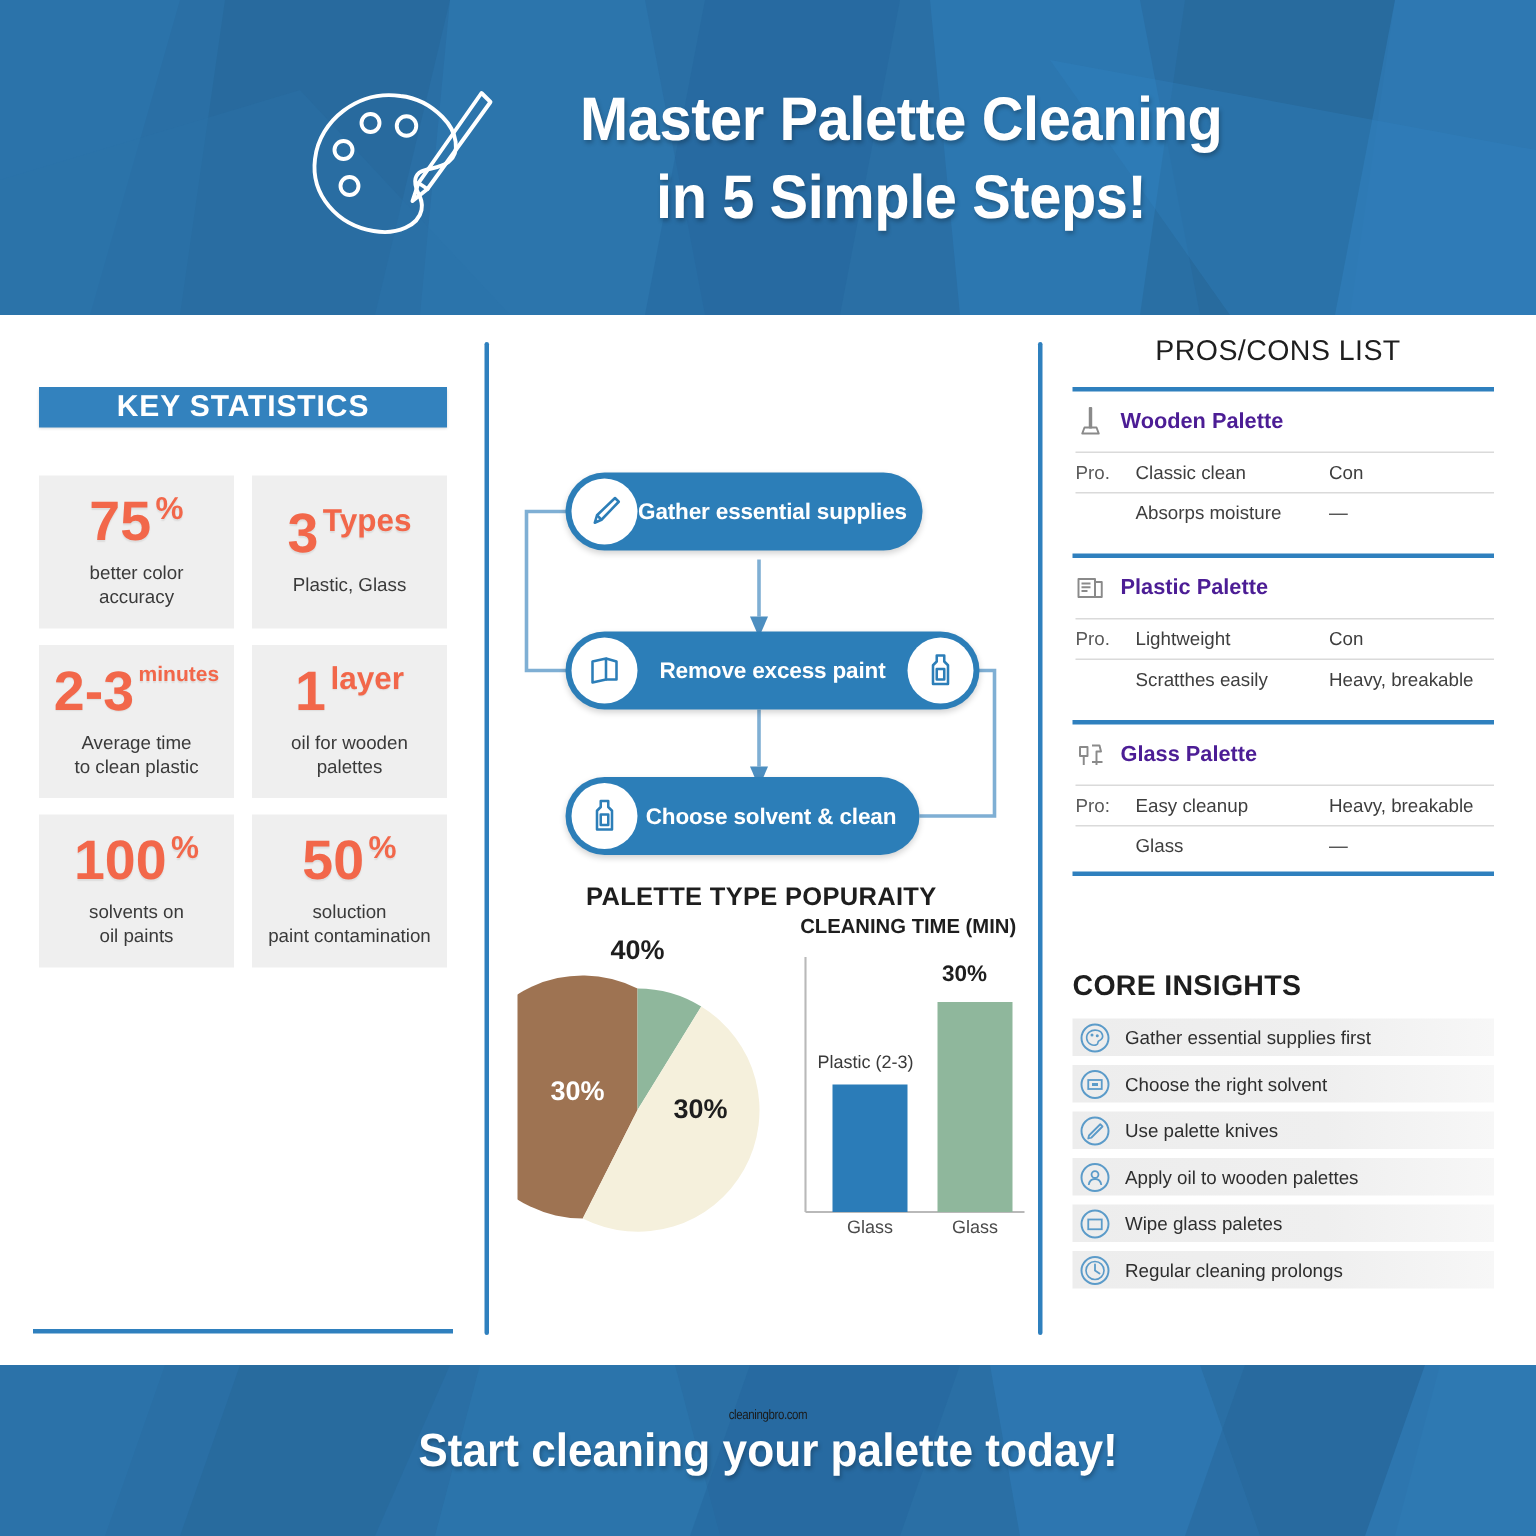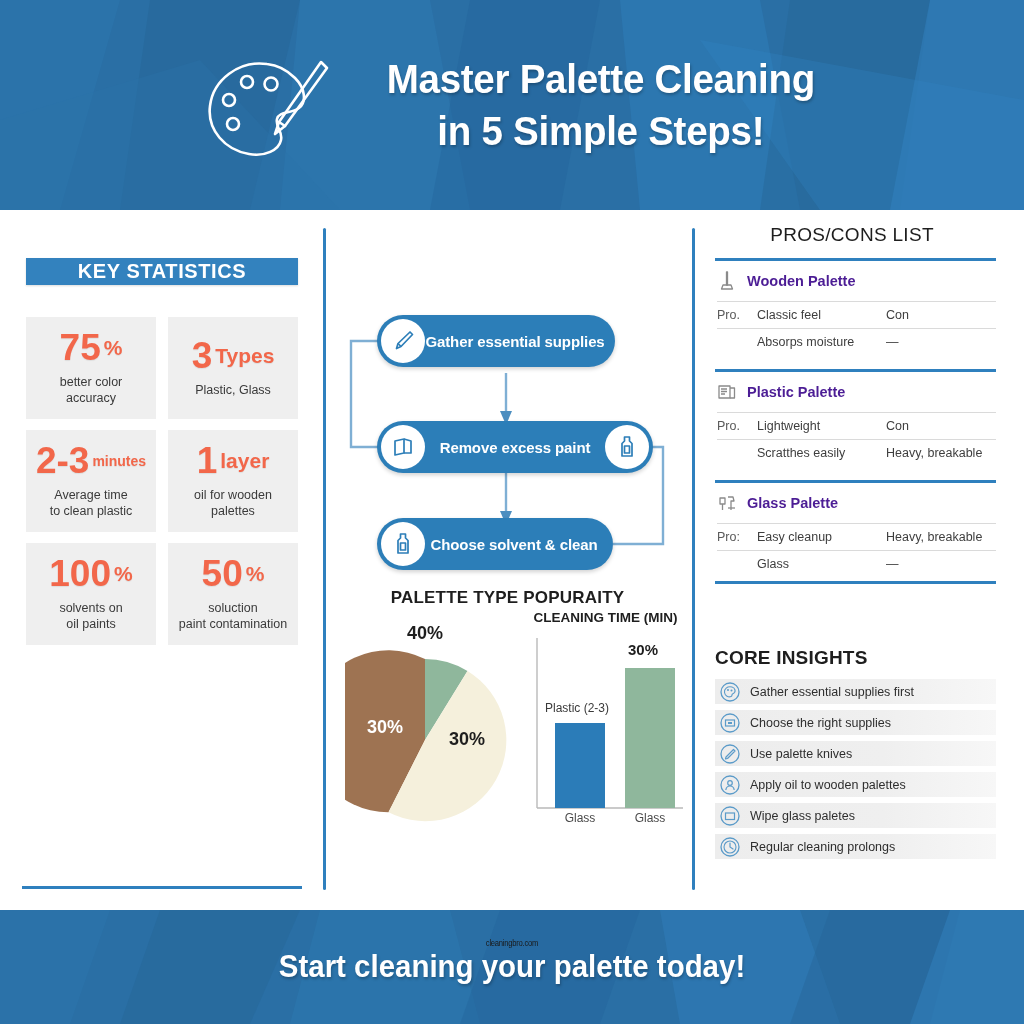--- a/index.html
+++ b/index.html
@@ -52,21 +52,21 @@
     position: absolute; left: 26px; top: 107px; width: 272px;
     display: flex; flex-wrap: wrap; gap: 11px 12px;
   }
   .stat-card {
     width: 130px; height: 102px; background: #EFEFEF;
     display: flex; flex-direction: column; align-items: center;
     justify-content: center; padding: 4px 3px; text-align: center;
   }
   .stat-value {
     color: #F2674A; font-weight: bold; line-height: 1;
-    display: flex; align-items: center; justify-content: center; gap: 3px;
+    display: flex; align-items: flex-start; justify-content: center; gap: 3px;
     text-shadow: 0 1px 1px rgba(0,0,0,.08);
   }
   .stat-value .big { font-size: 37px; }
   .stat-value .unit { font-size: 21px; font-weight: bold; }
   .stat-value .unit.sm { font-size: 14px; }
   .stat-label {
     margin-top: 9px; font-size: 12.5px; color: #3A3A3A; line-height: 1.25;
   }
 
   .left-rule {
@@ -397,21 +397,21 @@
           <svg width="20" height="22" viewBox="0 0 20 22">
             <g fill="none" stroke="#8A8A8A" stroke-width="1.3" stroke-linejoin="round">
               <path d="M9.5 2 L10.5 2 L10.5 15 L9.5 15 Z"></path>
               <path d="M6 15 L14 15 L15.5 19 L4.5 19 Z"></path>
             </g>
           </svg>
           <span class="nm">Wooden Palette</span>
         </div>
         <div class="pc-row">
           <span class="k">Pro.</span>
-          <span class="pro">Classic feel</span>
+          <span class="pro">Classic clean</span>
           <span class="con">Con</span>
         </div>
         <div class="pc-row last">
           <span class="k"></span>
           <span class="pro">Absorps moisture</span>
           <span class="con">—</span>
         </div>
       </div>
       <div class="pc-gap"></div>
 
@@ -477,21 +477,21 @@
           <circle cx="12.5" cy="9.5" r="1" fill="#5B9BC9"></circle>
         </svg>
         <span class="txt">Gather essential supplies first</span>
       </div>
       <div class="ci-row">
         <svg width="22" height="22" viewBox="0 0 22 22">
           <circle cx="11" cy="11" r="9" fill="none" stroke="#5B9BC9" stroke-width="1.3"></circle>
           <rect x="6.5" y="8" width="9" height="6" fill="none" stroke="#5B9BC9" stroke-width="1.2"></rect>
           <rect x="9" y="10" width="4" height="2" fill="#5B9BC9"></rect>
         </svg>
-        <span class="txt">Choose the right supplies</span>
+        <span class="txt">Choose the right solvent</span>
       </div>
       <div class="ci-row">
         <svg width="22" height="22" viewBox="0 0 22 22">
           <circle cx="11" cy="11" r="9" fill="none" stroke="#5B9BC9" stroke-width="1.3"></circle>
           <path d="M14.5 6.5 L16 8 L8.5 15.5 L6.5 16 L7 14 Z" fill="none" stroke="#5B9BC9" stroke-width="1.2" stroke-linejoin="round"></path>
         </svg>
         <span class="txt">Use palette knives</span>
       </div>
       <div class="ci-row">
         <svg width="22" height="22" viewBox="0 0 22 22">

